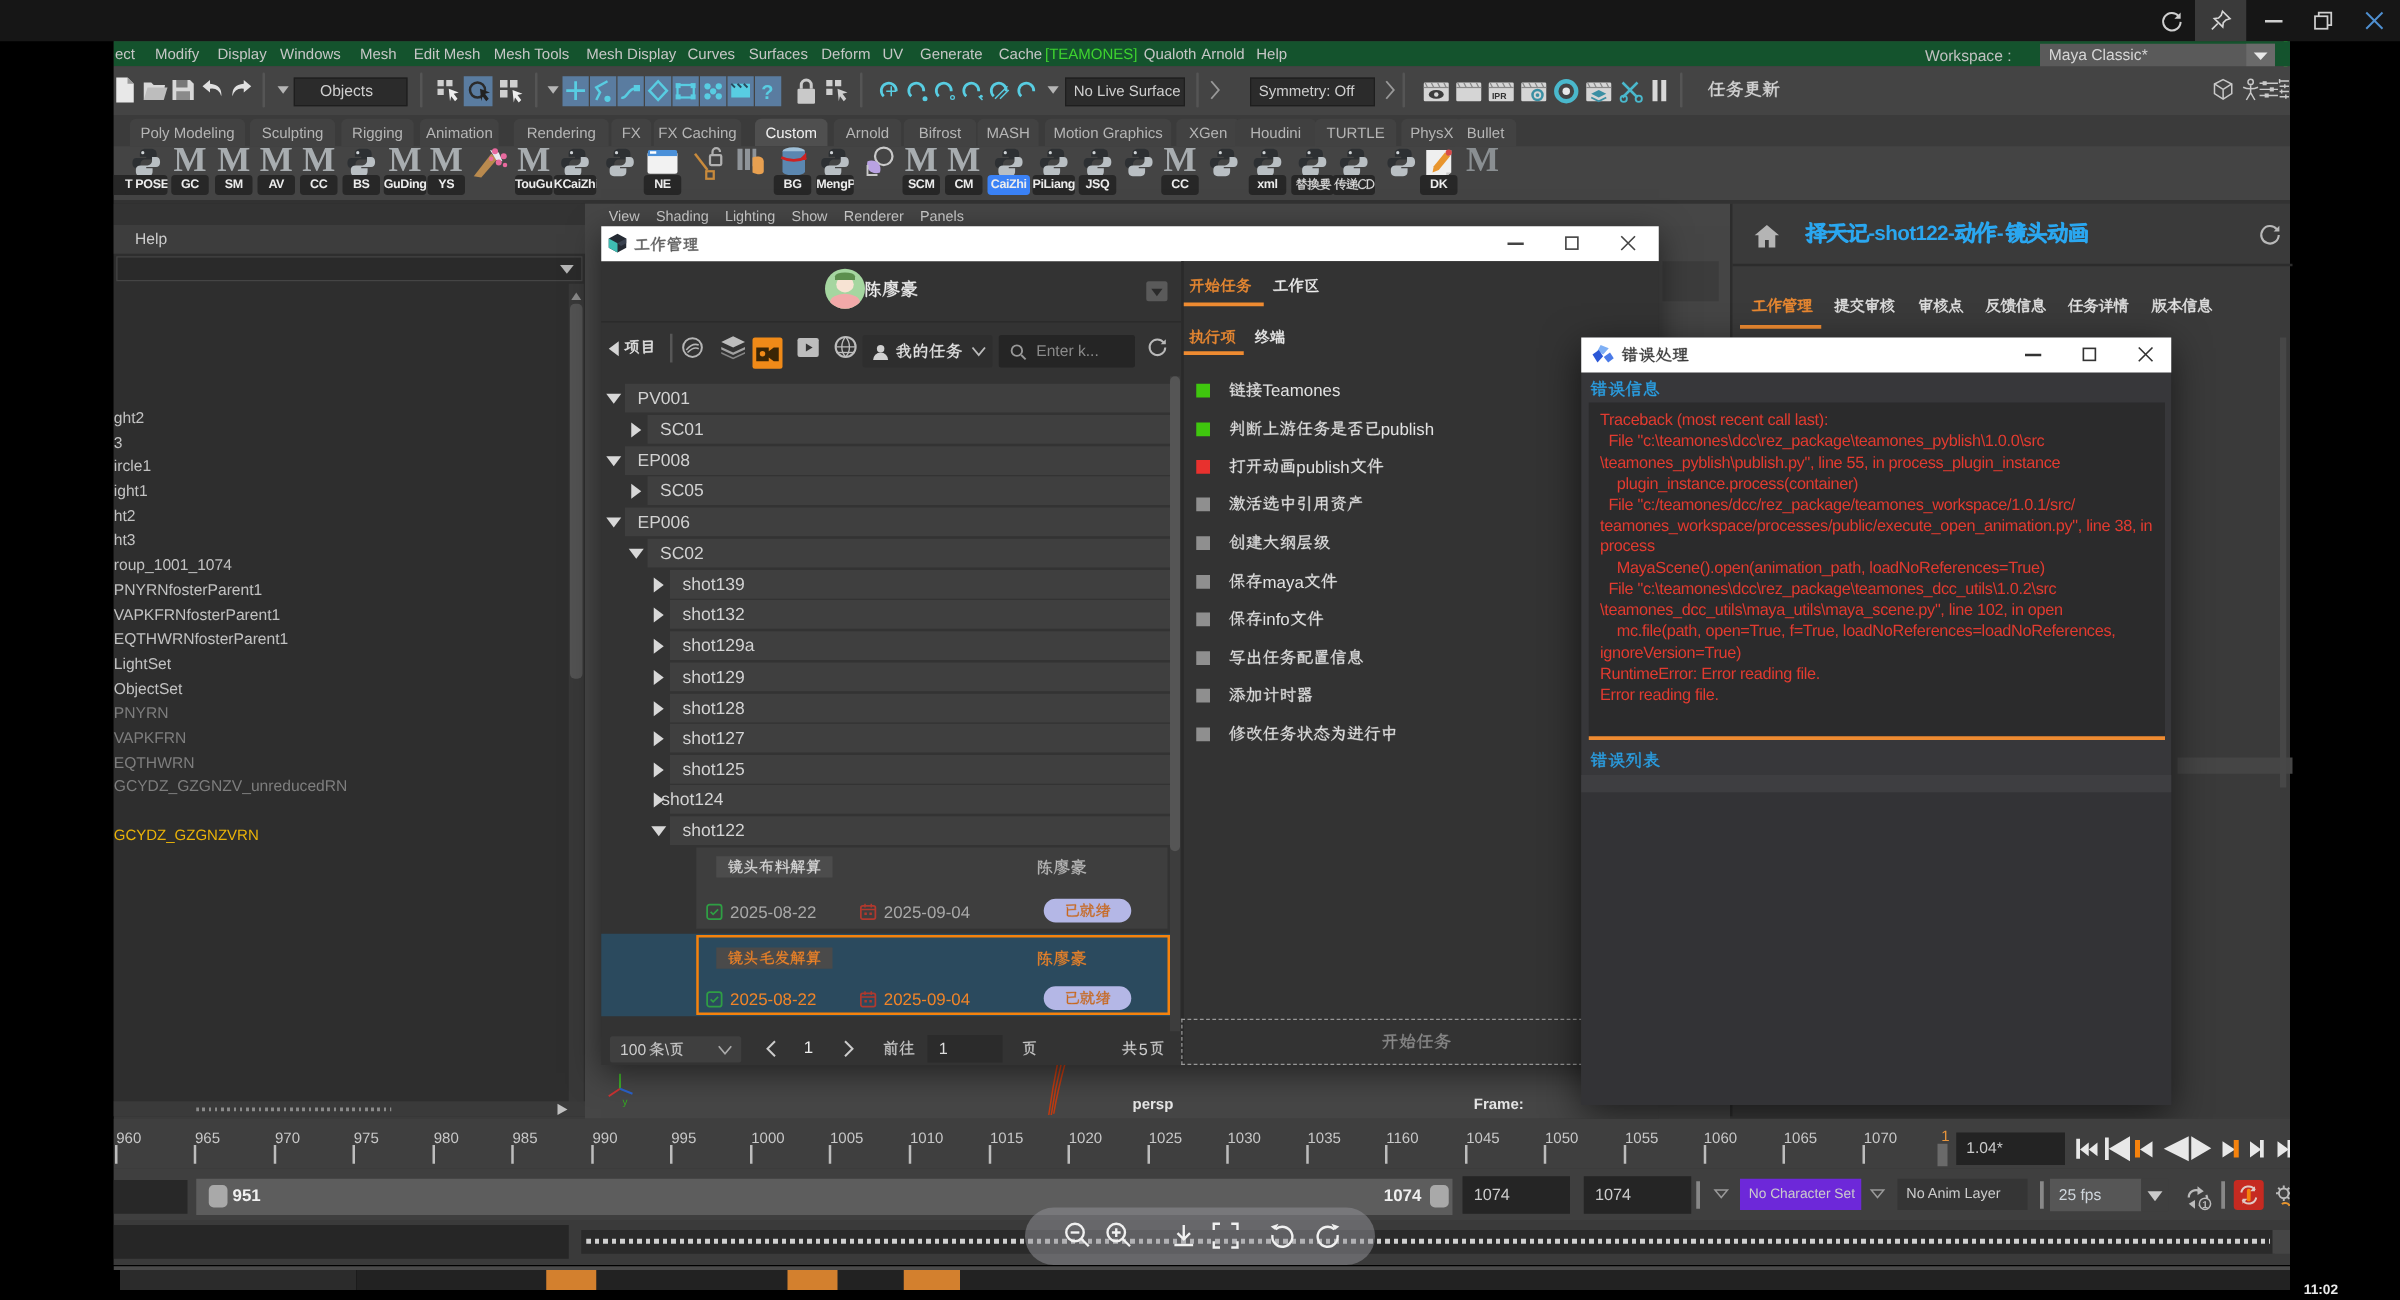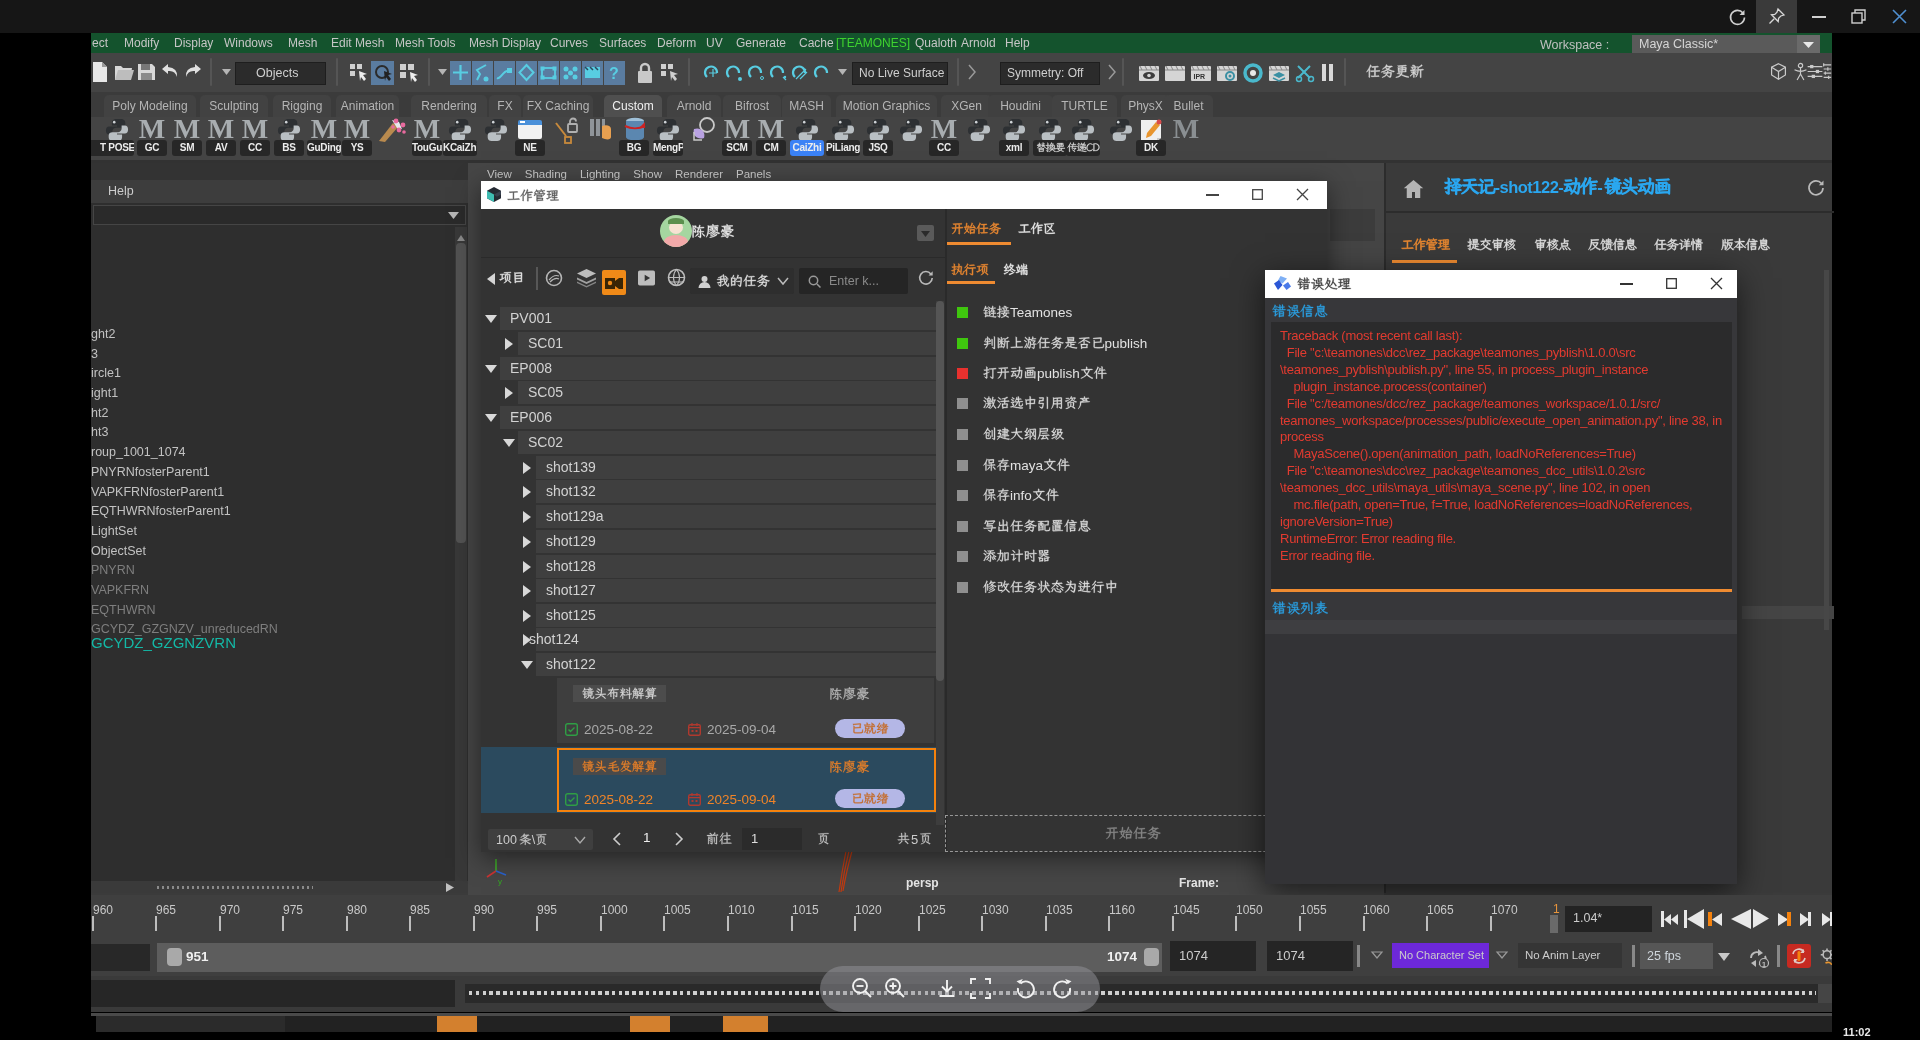--- a/index.html
+++ b/index.html
@@ -609,21 +609,21 @@
       <div class="ab" style="left:0;top:218px;color:#c2c2c2;font-size:12.5px">roup_1001_1074</div>
       <div class="ab" style="left:0;top:238px;color:#c2c2c2;font-size:12.5px">PNYRNfosterParent1</div>
       <div class="ab" style="left:0;top:258px;color:#c2c2c2;font-size:12.5px">VAPKFRNfosterParent1</div>
       <div class="ab" style="left:0;top:277px;color:#c2c2c2;font-size:12.5px">EQTHWRNfosterParent1</div>
       <div class="ab" style="left:0;top:297px;color:#c2c2c2;font-size:12.5px">LightSet</div>
       <div class="ab" style="left:0;top:317px;color:#c2c2c2;font-size:12.5px">ObjectSet</div>
       <div class="ab" style="left:0;top:336px;color:#7e7e7e;font-size:12.5px">PNYRN</div>
       <div class="ab" style="left:0;top:356px;color:#7e7e7e;font-size:12.5px">VAPKFRN</div>
       <div class="ab" style="left:0;top:376px;color:#7e7e7e;font-size:12.5px">EQTHWRN</div>
       <div class="ab" style="left:0;top:395px;color:#7e7e7e;font-size:12.5px">GCYDZ_GZGNZV_unreducedRN</div>
-      <div class="ab" style="left:0;top:407px;color:#14b8a6;font-size:15px">GCYDZ_GZGNZVRN</div>
+      <div class="ab" style="left:0;top:434px;color:#eab308;font-size:12px">GCYDZ_GZGNZVRN</div>
     </div>
   <div class="ab" style="left:364px;top:64px;width:12px;height:656px;background:#383838">
     <svg style="margin:4px 0 0 2px" width="8" height="6" viewBox="0 0 8 6">
         <path d="M4 0l4 6H0z" fill="#888"></path>
       </svg>
     <div style="position:absolute;left:1px;top:16px;width:10px;height:300px;background:#525252;border-radius:4px"></div>
   </div>
   <div class="ab" style="left:0;top:718px;width:377px;height:12px;background:#3a3a3a">
       <div style="position:absolute;left:66px;top:5px;width:156px;height:3px;background:repeating-linear-gradient(90deg,#8a8a8a 0 2px,transparent 2px 5px)"></div>
       <svg style="position:absolute;left:355px;top:2px" width="8" height="9" viewBox="0 0 8 9">

